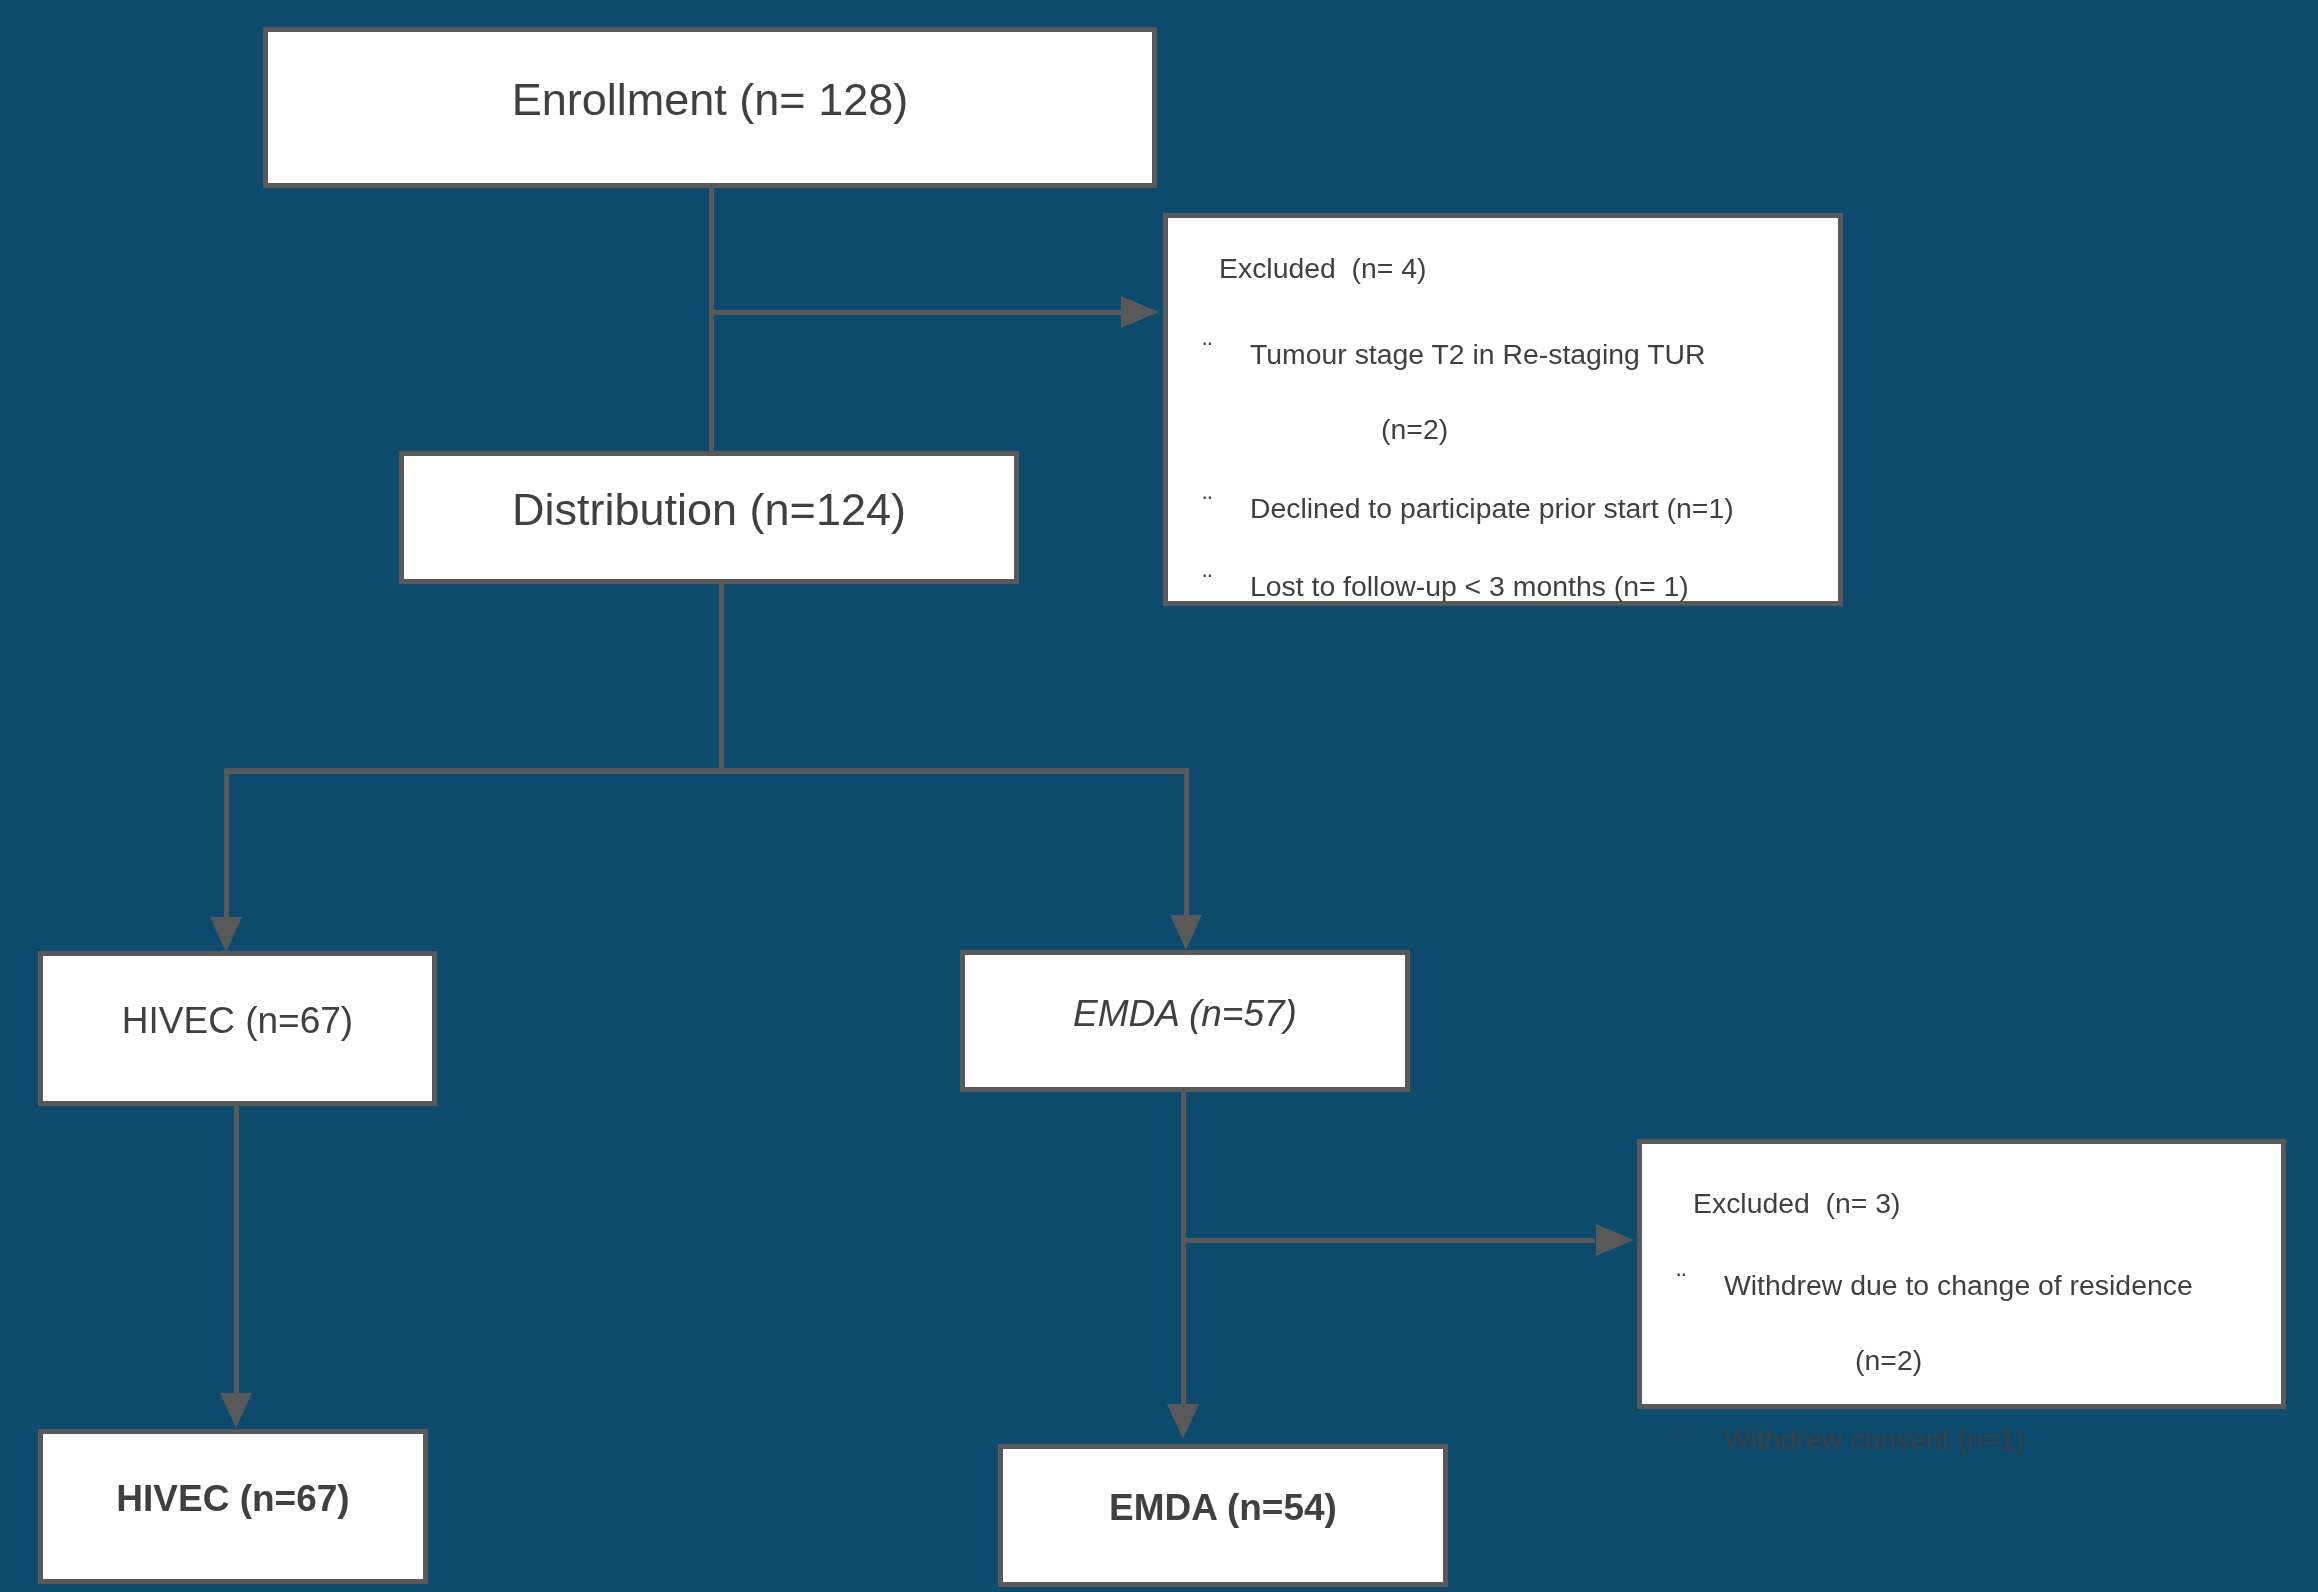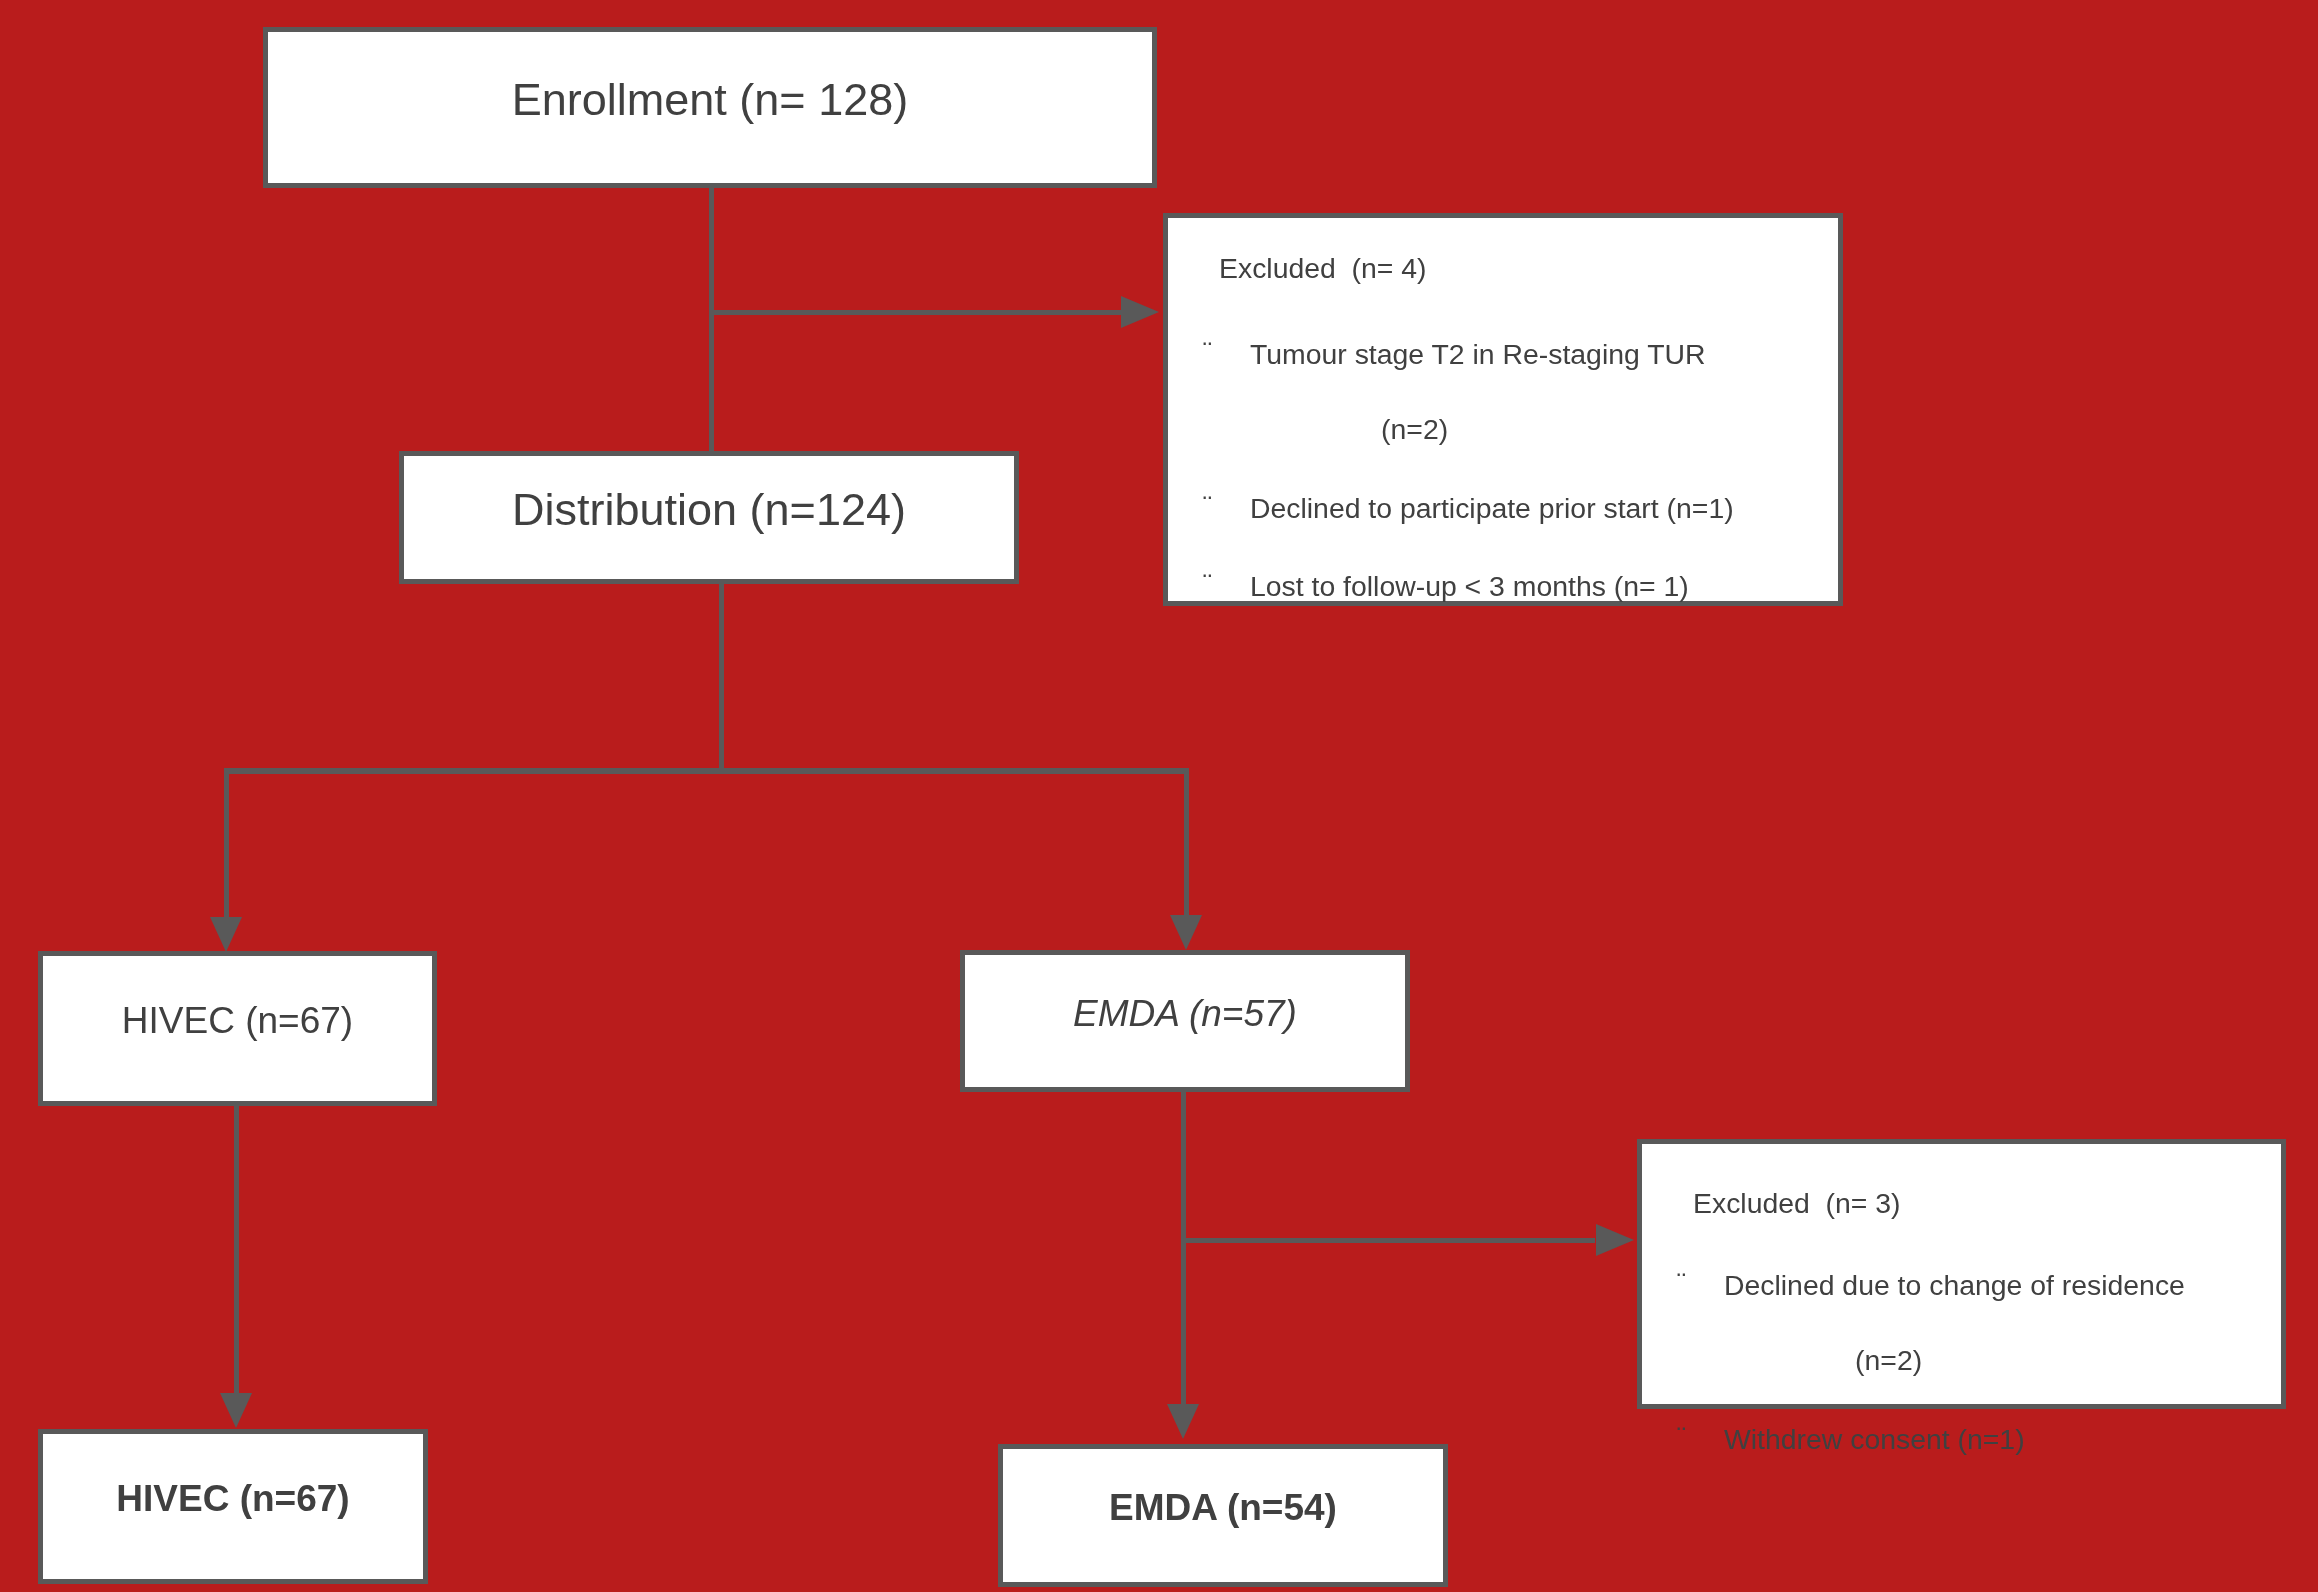--- a/index.html
+++ b/index.html
@@ -1,20 +1,20 @@
 <!DOCTYPE html>
 <html style="font-size:10px"><head>
 <meta charset="utf-8">
 <style>
   html,body { margin:0; padding:0; background:#ffffff; }
   body { font-family:"Liberation Sans", sans-serif; }
   .canvas {
     position:relative;
     width:2319px; height:1593px;
-    background:#b91c1c;
+    background:#0c4a6e;
     overflow:hidden;
     color:#404040;
   }
   
   .box {
     position:absolute;
     box-sizing:border-box;
     background:#ffffff;
     border:5.6px solid #595959;
   }
@@ -121,21 +121,21 @@
   <div class="vline" style="left:1181px; top:1092px; width:5px; height:313px;"></div>
   <div class="arrow-down" style="left:1167px; top:1404px;"></div>
 
   <div class="hline" style="left:1181px; top:1238px; width:414px; height:5px;"></div>
   <div class="arrow-right" style="left:1596px; top:1224px;"></div>
 
   <div class="box excluded" style="left:1637px; top:1139px; width:649px; height:270px; padding-top:41px;">
     <div class="ex-title" style="margin-bottom:45px;">Excluded  (n= 3)</div>
     <div class="ex-item">
       <span class="bullet">¨</span>
-      <span class="ex-lines"><span>Declined due to change of residence</span><br>
+      <span class="ex-lines"><span>Withdrew due to change of residence</span><br>
         <span class="l2">(n=2)</span></span>
     </div>
     <div class="ex-item">
       <span class="bullet">¨</span>
       <span class="ex-lines">Withdrew consent (n=1)</span>
     </div>
   </div>
 
   <div class="box label-box font-lg bold" style="left:38px; top:1429px; width:390px; height:155px;">
     <span>HIVEC (n=67)</span>

